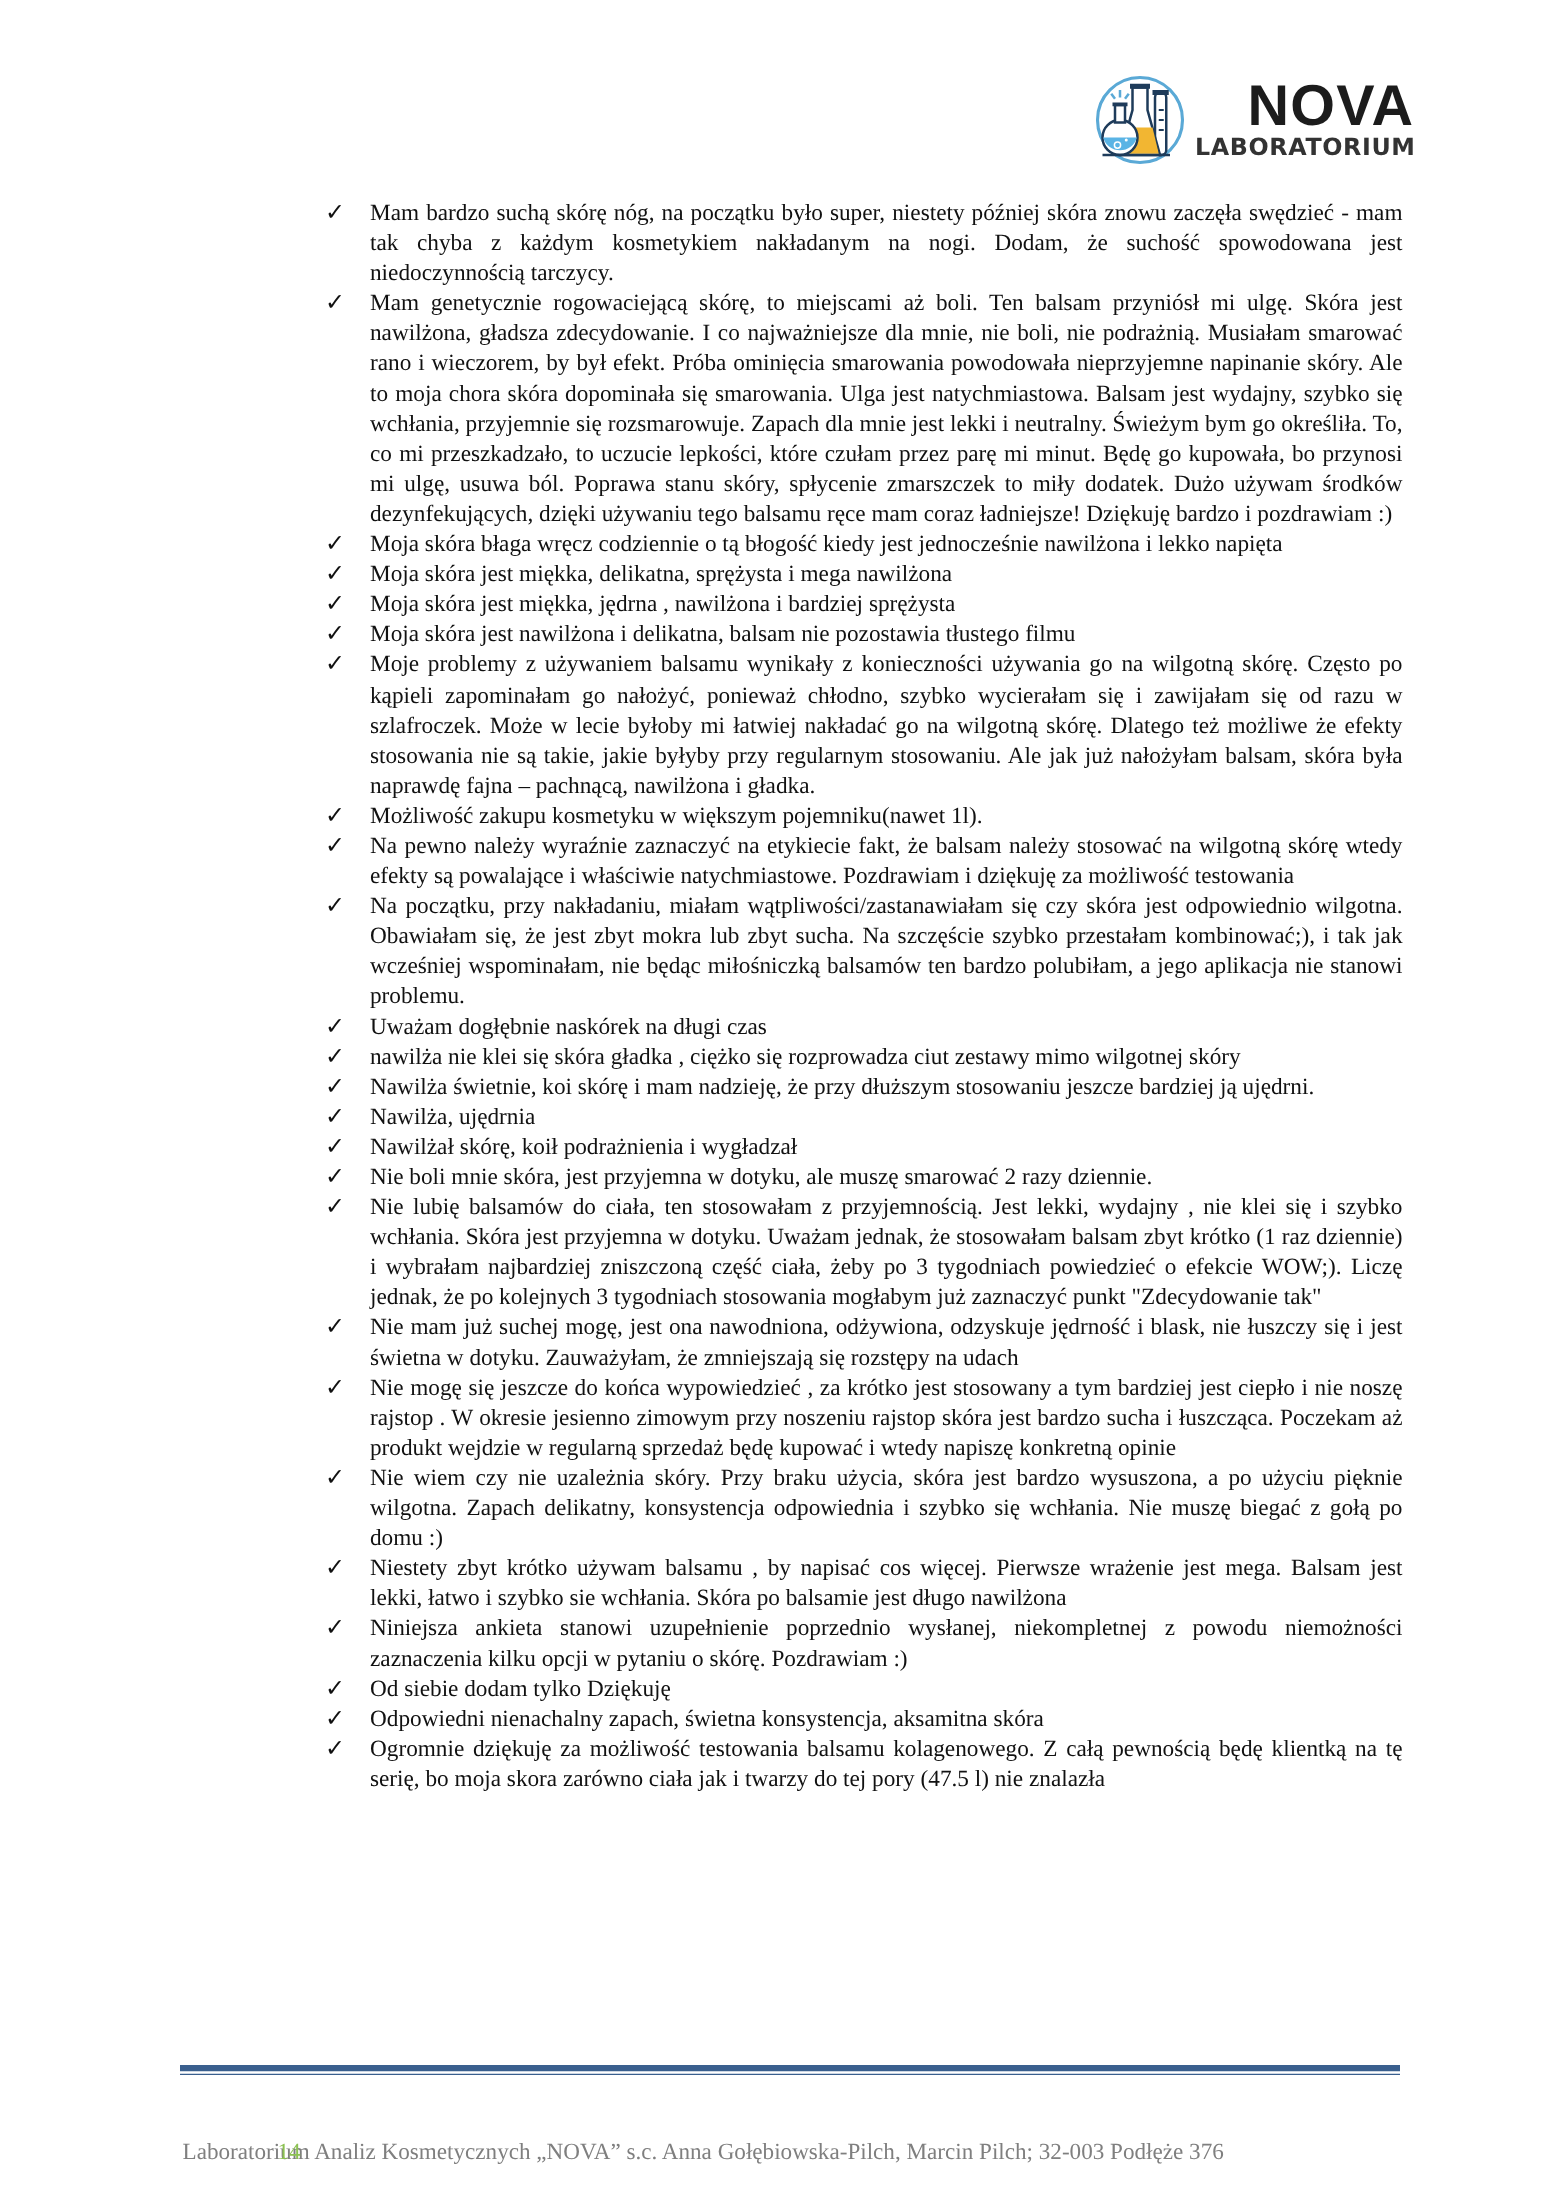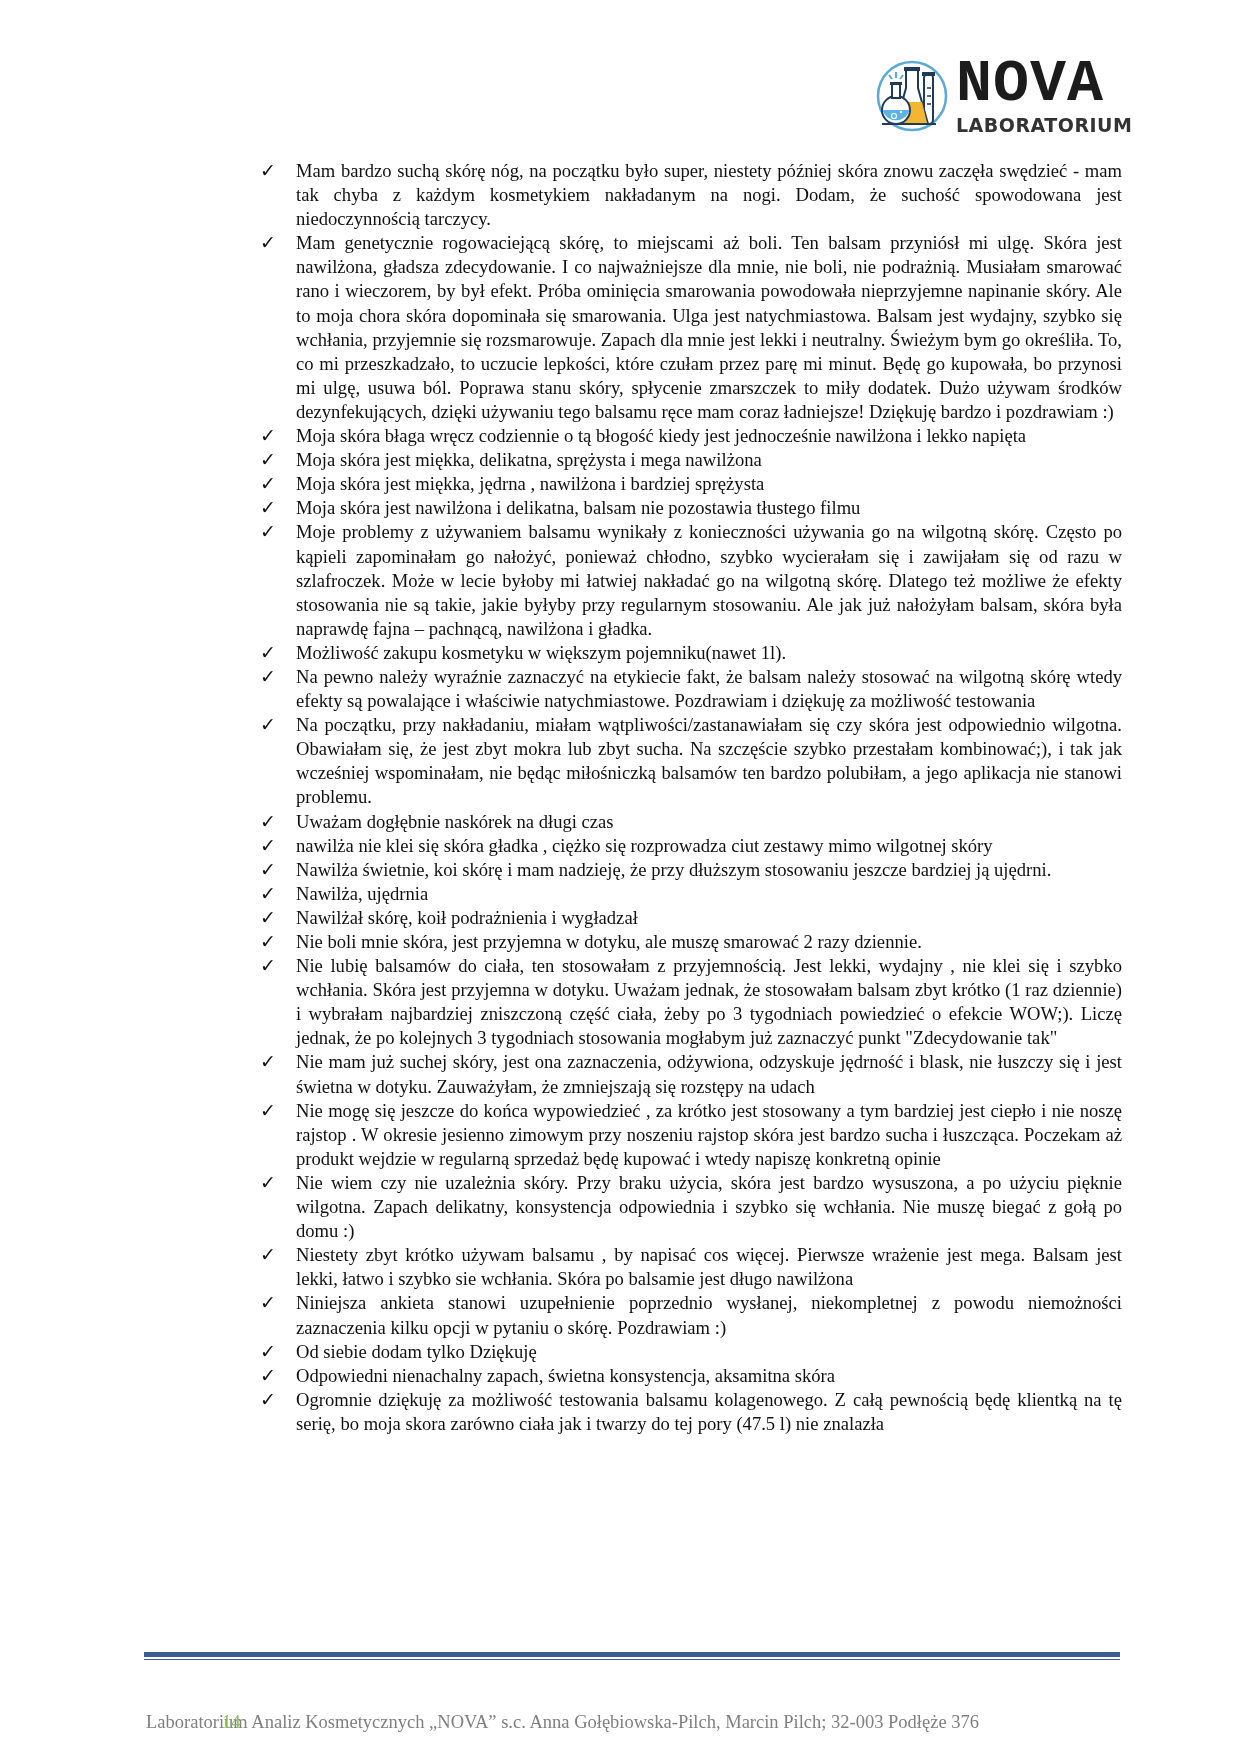--- a/index.html
+++ b/index.html
@@ -7,22 +7,22 @@
     width: 1241px; height: 1755px; position: relative; overflow: hidden;
     font-family: "Liberation Serif", "DejaVu Serif", serif; color: #111;
   }
   .logo {
     position: absolute; left: 872px; top: 52px; width: 240px; height: 84px;
     display: flex; align-items: center;
   }
   .logo-icon { width: 80px; height: 80px; flex: none; }
   .logo-text { margin-left: 4px; display: flex; flex-direction: column; line-height: 1; }
   .logo-nova {
-    font-family: Liberation Mono, monospace; font-weight: bold;
-    font-size: 60px; color: #1c1c1c; letter-spacing: 1px;
+    font-family: Liberation Sans, sans-serif; font-weight: bold;
+    font-size: 46px; color: #1c1c1c; letter-spacing: 1px; margin-left: 42px;
   }
   .logo-lab {
     font-family: "DejaVu Sans", "Liberation Sans", sans-serif;
     font-size: 19px; color: #333; letter-spacing: 0.5px; margin-top: 2px; font-weight: bold;
   }
   .content {
     position: absolute; left: 260px; top: 159px; width: 862px;
     font-size: 18.6px; line-height: 24.1px; text-align: justify;
   }
   .item { position: relative; padding-left: 36px; margin: 0; }
@@ -147,21 +147,21 @@
     <div class="item">
     <span class="check">✓</span>
     <span class="item-text">Nie boli mnie skóra, jest przyjemna w dotyku, ale muszę smarować 2 razy dziennie.</span>
   </div>
     <div class="item">
     <span class="check">✓</span>
     <span class="item-text">Nie lubię balsamów do ciała, ten stosowałam z przyjemnością. Jest lekki, wydajny , nie klei się i szybko wchłania. Skóra jest przyjemna w dotyku. Uważam jednak, że stosowałam balsam zbyt krótko (1 raz dziennie) i wybrałam najbardziej zniszczoną część ciała, żeby po 3 tygodniach powiedzieć o efekcie WOW;). Liczę jednak, że po kolejnych 3 tygodniach stosowania mogłabym już zaznaczyć punkt "Zdecydowanie tak"</span>
   </div>
     <div class="item">
     <span class="check">✓</span>
-    <span class="item-text">Nie mam już suchej skóry, jest ona zaznaczenia, odżywiona, odzyskuje jędrność i blask, nie łuszczy się i jest świetna w dotyku. Zauważyłam, że zmniejszają się rozstępy na udach</span>
+    <span class="item-text">Nie mam już suchej mogę, jest ona nawodniona, odżywiona, odzyskuje jędrność i blask, nie łuszczy się i jest świetna w dotyku. Zauważyłam, że zmniejszają się rozstępy na udach</span>
   </div>
     <div class="item">
     <span class="check">✓</span>
     <span class="item-text">Nie mogę się jeszcze do końca wypowiedzieć , za krótko jest stosowany a tym bardziej jest ciepło i nie noszę rajstop . W okresie jesienno zimowym przy noszeniu rajstop skóra jest bardzo sucha i łuszcząca. Poczekam aż produkt wejdzie w regularną sprzedaż będę kupować i wtedy napiszę konkretną opinie</span>
   </div>
     <div class="item">
     <span class="check">✓</span>
     <span class="item-text">Nie wiem czy nie uzależnia skóry. Przy braku użycia, skóra jest bardzo wysuszona, a po użyciu pięknie wilgotna. Zapach delikatny, konsystencja odpowiednia i szybko się wchłania. Nie muszę biegać z gołą    po domu :)</span>
   </div>
     <div class="item">

